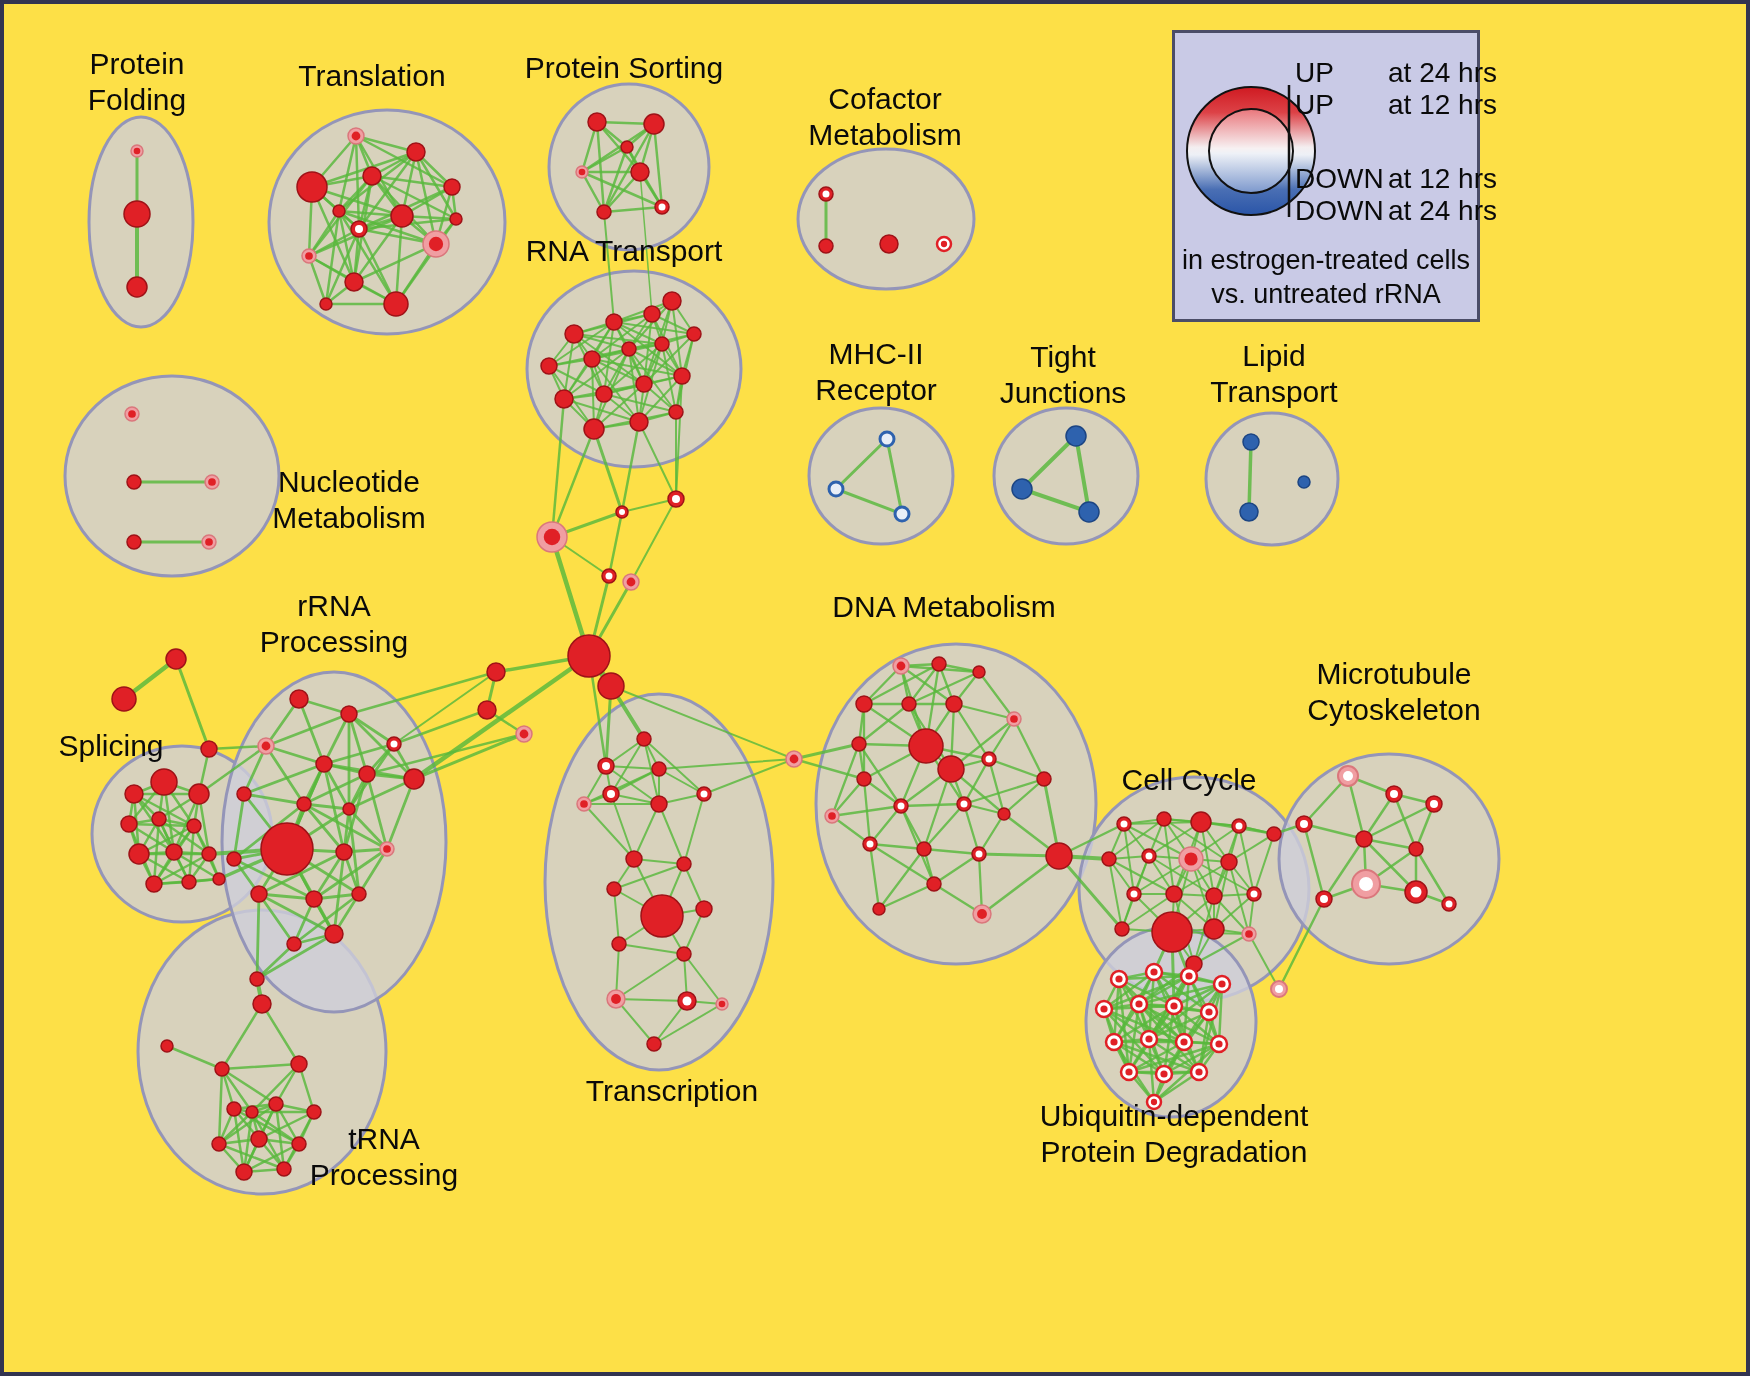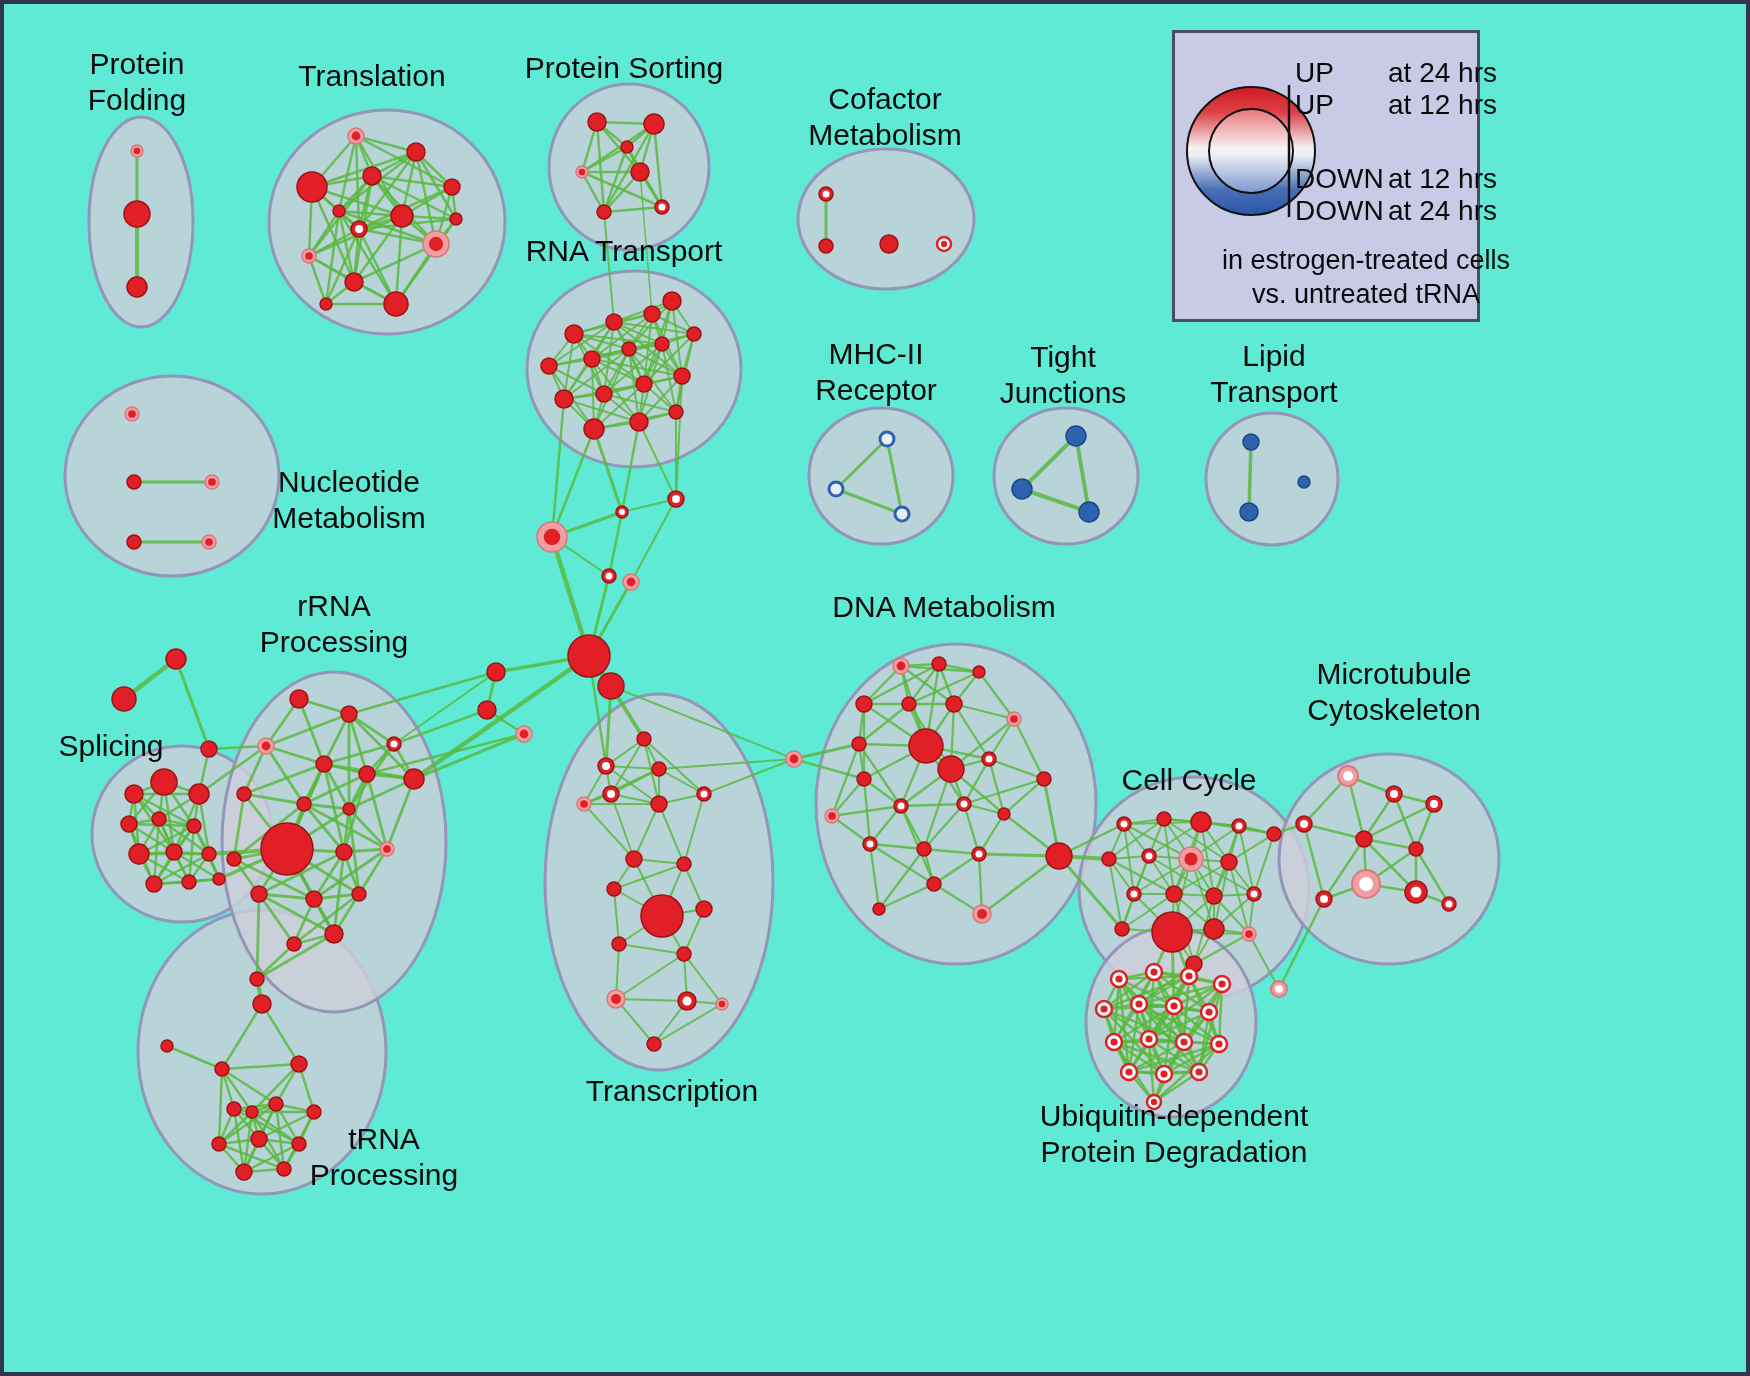--- a/index.html
+++ b/index.html
@@ -1,24 +1,24 @@
 <!DOCTYPE html>
 <html><head>
 <meta charset="utf-8">
 <style>
   html,body{margin:0;padding:0;background:#9fa0bc;}
-  .stage{position:relative;width:1750px;height:1376px;background:#5eead4;border:4px solid #323450;
+  .stage{position:relative;width:1750px;height:1376px;background:#fde047;border:4px solid #323450;
          box-sizing:border-box;overflow:hidden;font-family:"Liberation Sans",sans-serif;}
   .net{position:absolute;left:0;top:0;}
   .legend{position:absolute;left:1168px;top:26px;width:308px;height:292px;border:3px solid #4b4d68;
           background:#c9cae6;box-sizing:border-box;}
   .legend-glyph{position:absolute;left:0;top:0;}
   .legend-row{position:absolute;left:120px;font-size:28px;line-height:32px;color:#0a0a0a;white-space:nowrap;}
   .legend-row .time{position:absolute;left:93px;}
-  .legend-caption{position:absolute;left:0;bottom:8px;width:100%;text-align:center;font-size:27px;line-height:34px;color:#0a0a0a;margin-left:40px;}
+  .legend-caption{position:absolute;left:0;bottom:8px;width:100%;text-align:center;font-size:27px;line-height:34px;color:#0a0a0a;}
 </style>
 </head>
 <body>
 
 <div class="stage">
   <svg id="net" class="net" width="1750" height="1376" viewBox="0 0 1750 1376">
       <g>
         <ellipse cx="137" cy="218" rx="52" ry="105" fill="rgba(206,206,218,0.8)" stroke="#9495b8" stroke-width="3"></ellipse>
         <ellipse cx="383" cy="218" rx="118" ry="112" fill="rgba(206,206,218,0.8)" stroke="#9495b8" stroke-width="3"></ellipse>
         <ellipse cx="625" cy="163" rx="80" ry="83" fill="rgba(206,206,218,0.8)" stroke="#9495b8" stroke-width="3"></ellipse>
@@ -1056,16 +1056,16 @@
     <div class="legend-row" style="top:130px">
       <span class="word">DOWN</span>
       <span class="time">at 12 hrs</span>
     </div>
     <div class="legend-row" style="top:162px">
       <span class="word">DOWN</span>
       <span class="time">at 24 hrs</span>
     </div>
     <div class="legend-caption">
       <div>in estrogen-treated cells</div>
-      <div>vs. untreated tRNA</div>
+      <div>vs. untreated rRNA</div>
     </div>
   </div>
 </div>
 
 </body></html>

